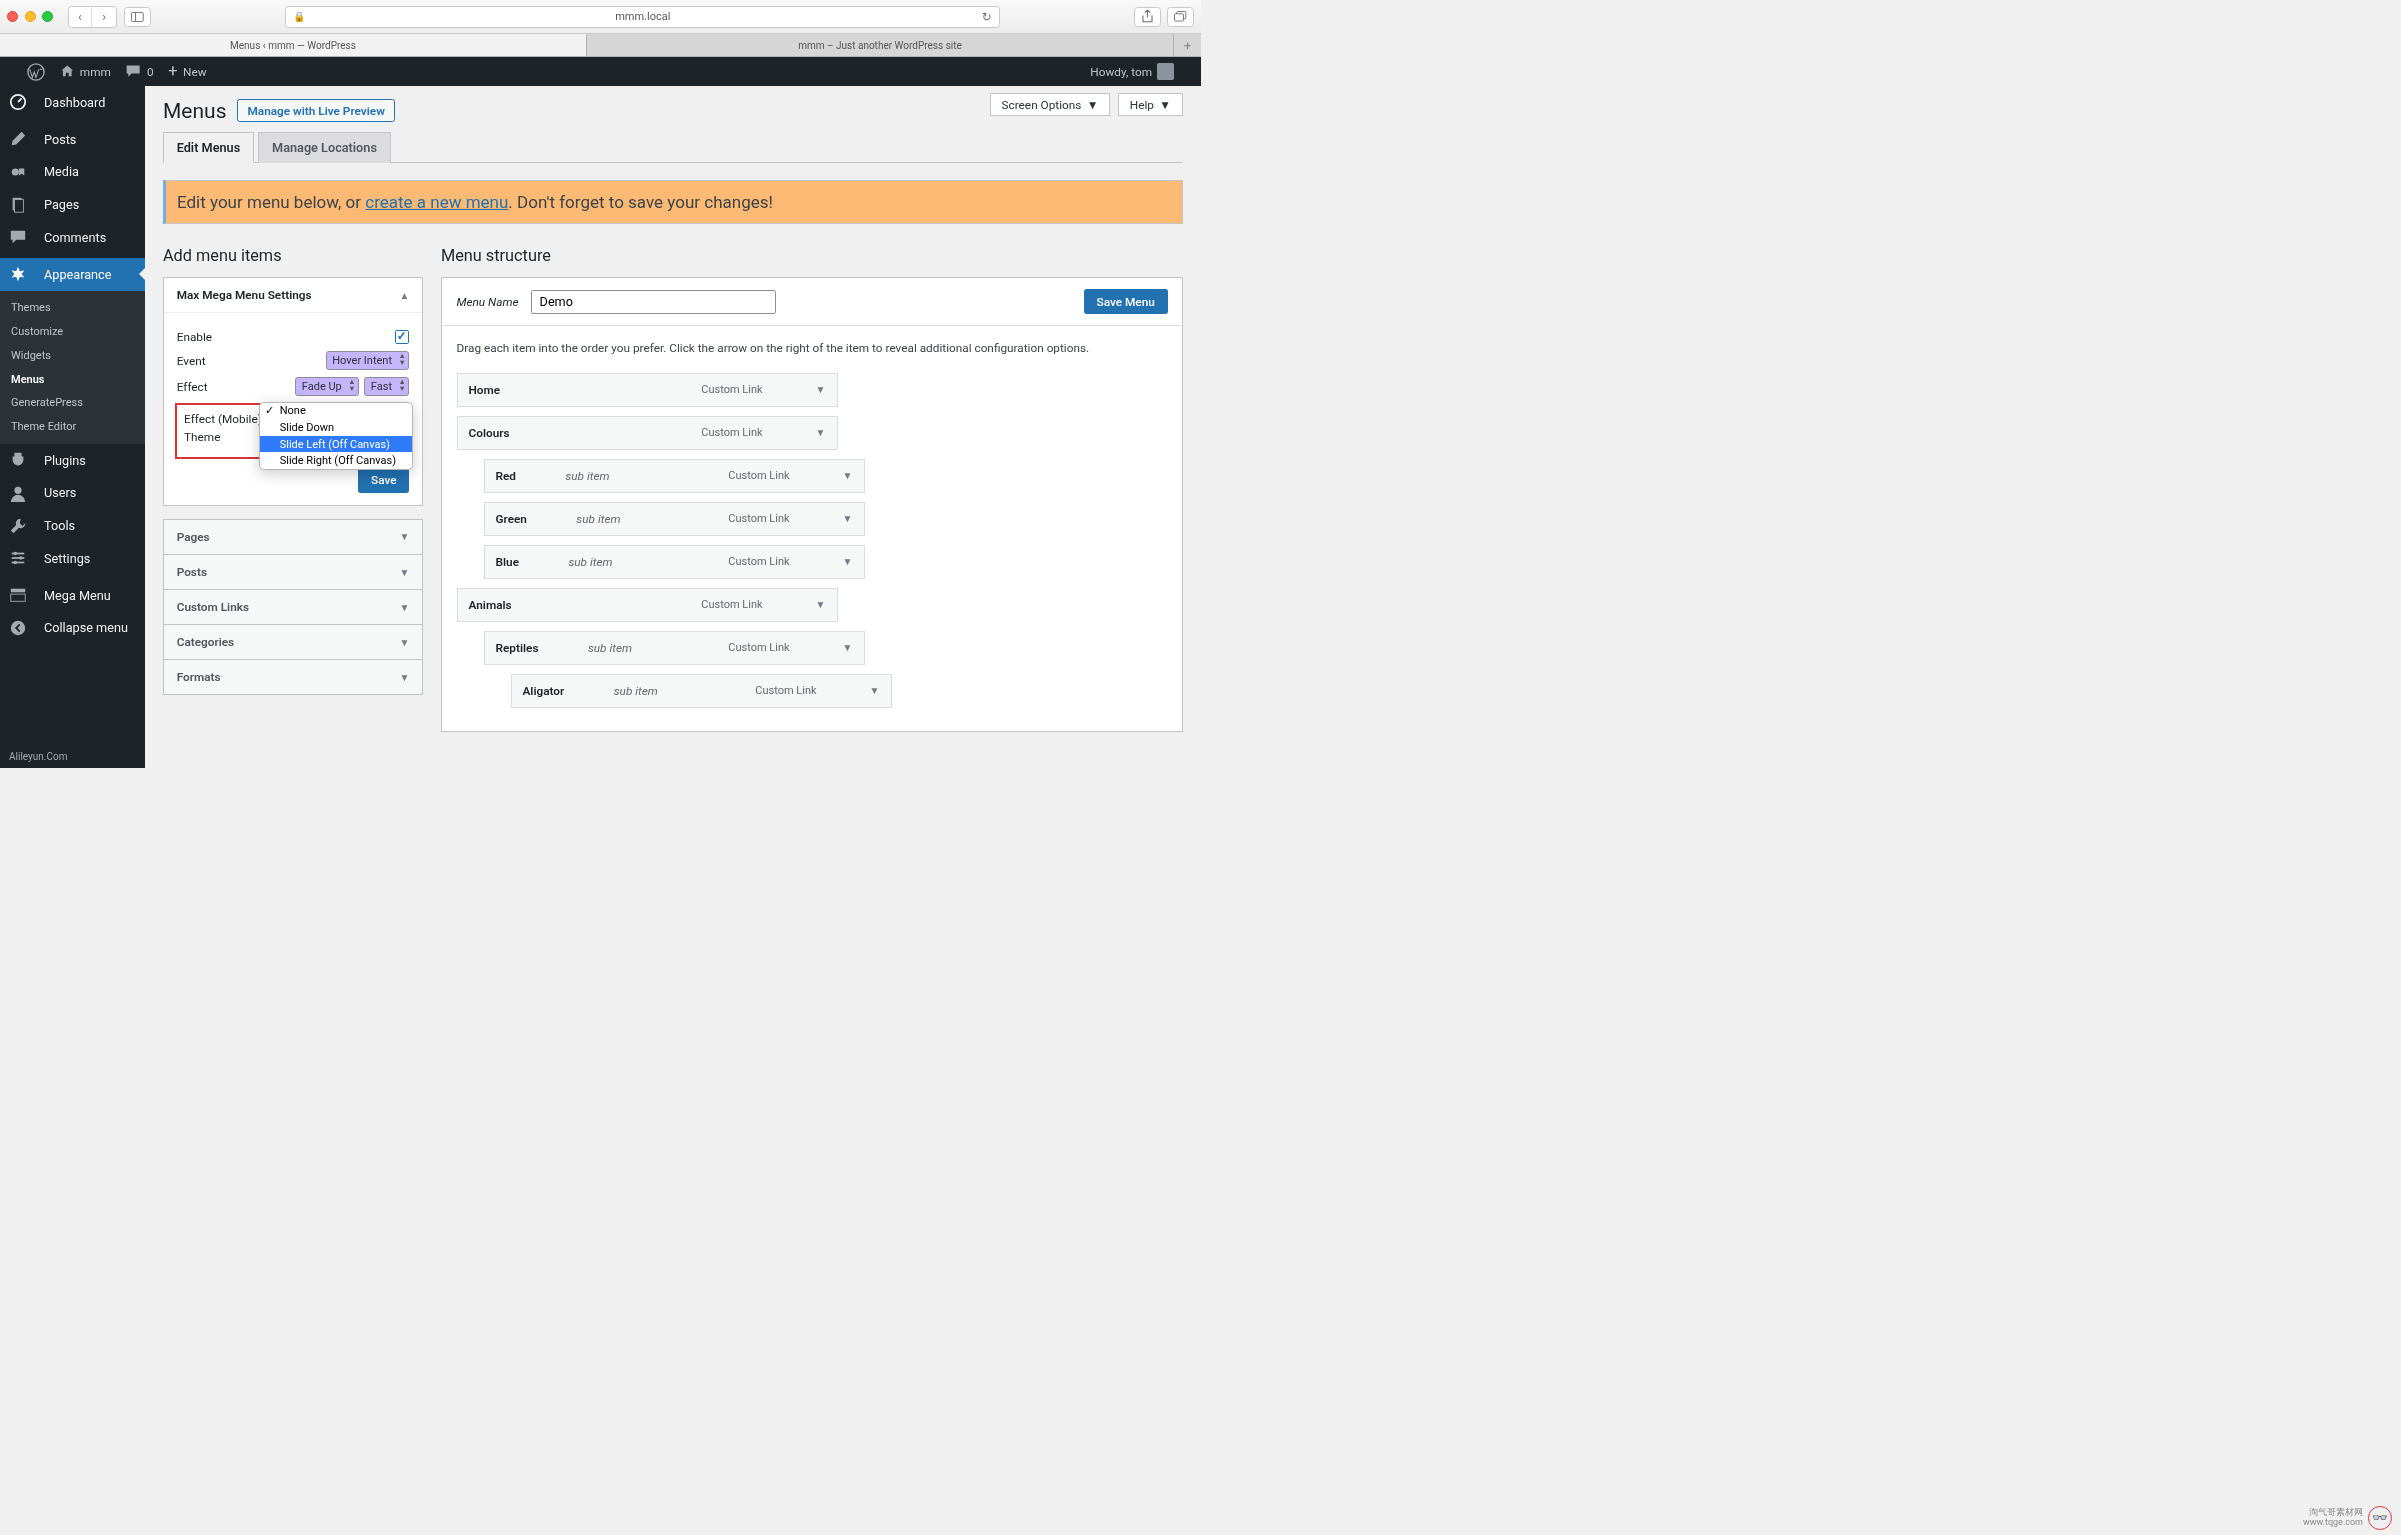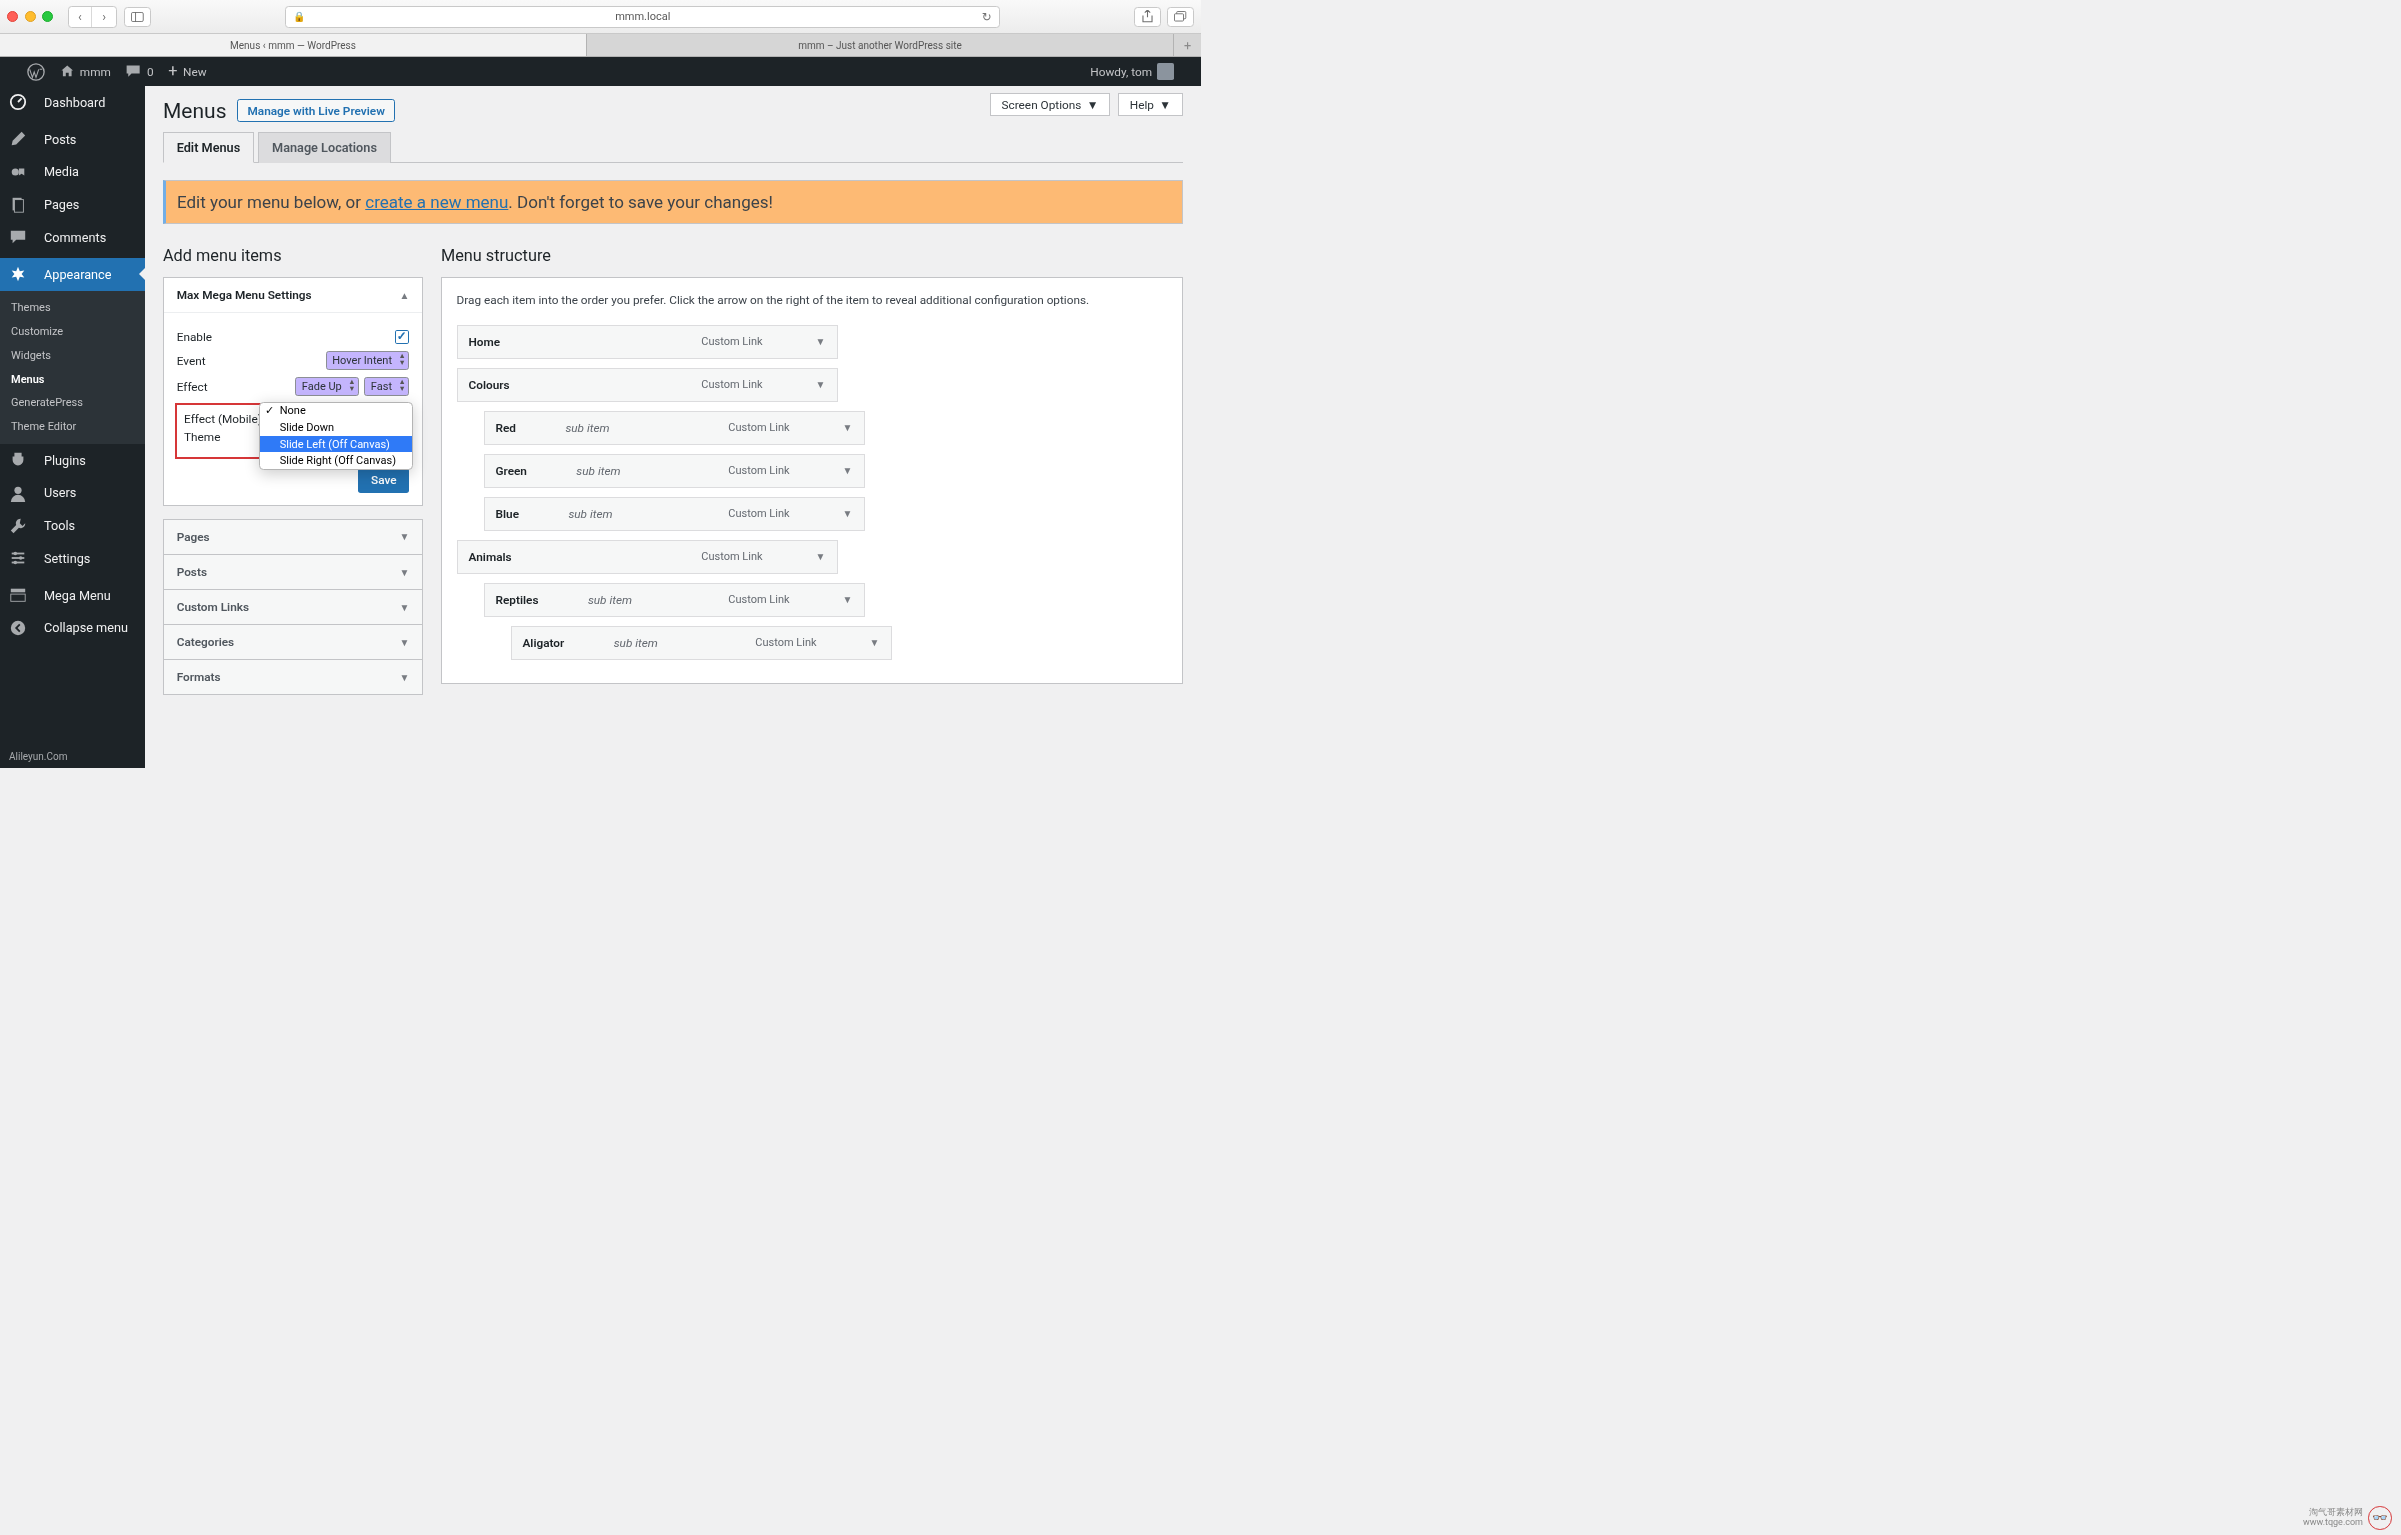--- a/index.html
+++ b/index.html
@@ -379,20 +379,26 @@
             <div class="accordion-head">
               <span>Formats</span>
               <span class="caret">▼</span>
             </div>
           </div>
       </div>
 
       <div class="col-right">
         <h2>Menu structure</h2>
         <div class="menu-frame">
+          <div class="menu-frame-head">
+            <label>Menu Name</label>
+            <input type="text" value="Demo" style="">
+            <div style="flex:1"></div>
+            <button class="btn-primary">Save Menu</button>
+          </div>
           <div class="menu-frame-body">
             <div class="instr">Drag each item into the order you prefer. Click the arrow on the right of the item to reveal additional configuration options.</div>
             <div id="menu-items">
                 <div class="menu-item">
                   <span class="mi-title">Home</span>
                   <span class="mi-type">Custom Link</span>
                   <span class="mi-caret">▼</span>
                 </div>
                 <div class="menu-item">
                   <span class="mi-title">Colours</span>

